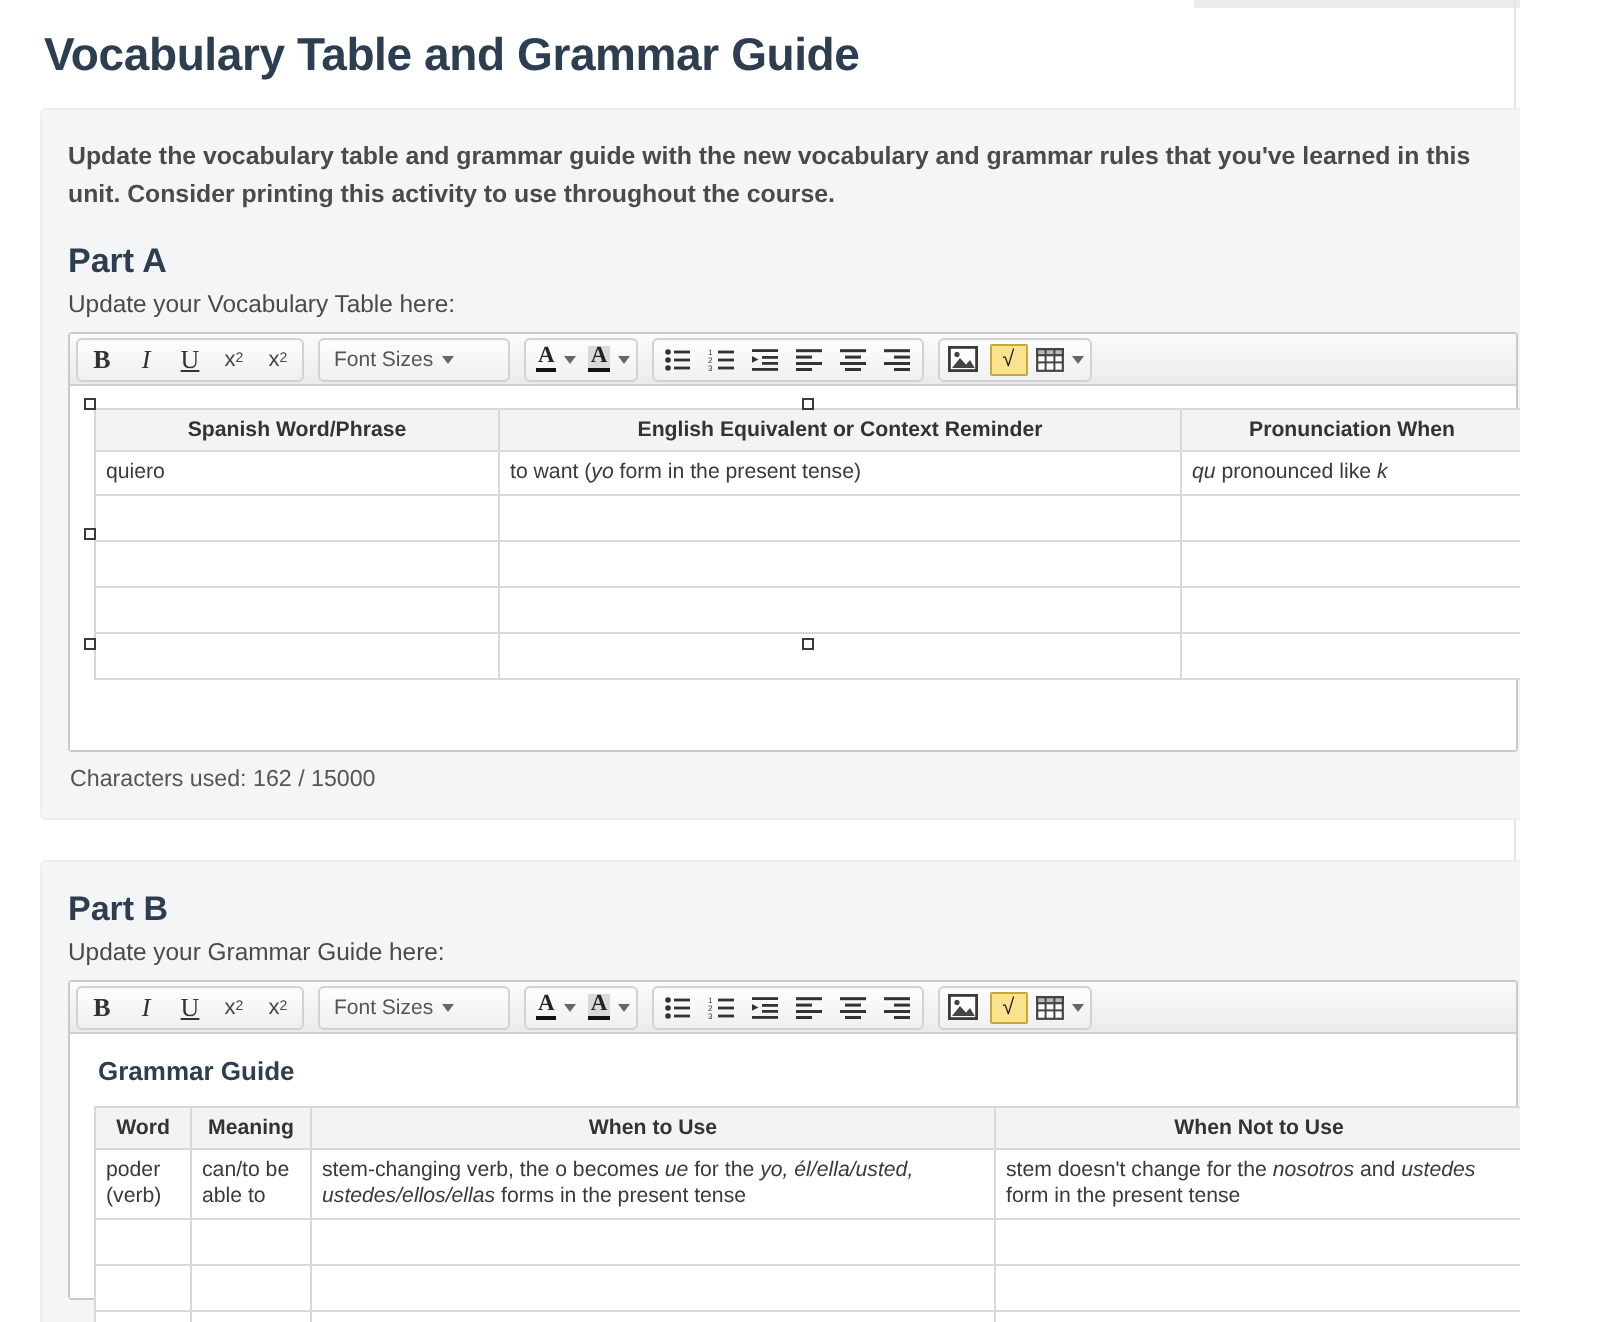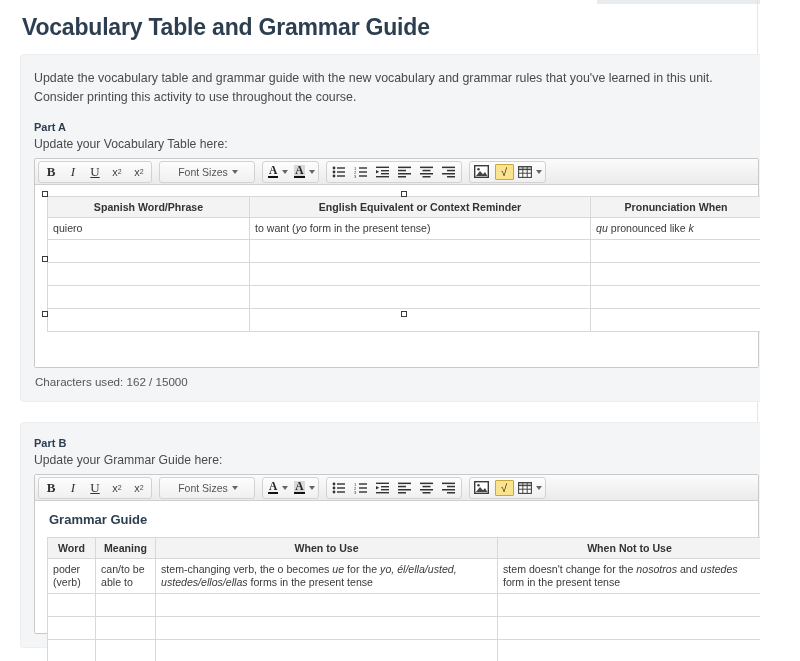--- a/index.html
+++ b/index.html
@@ -51,23 +51,24 @@
     border-radius: 3px;
     padding: 14px 13px 13px 13px;
   }
   .panel.second { margin-top: 20px; }
   .intro {
     font-size: 12.4px;
     line-height: 19px;
     color: #4a4a4a;
     margin: 0 0 4px 0;
     max-width: 733px;
+    font-weight: bold;
   }
   h2.part-heading {
-    font-size: 11px;
+    font-size: 17px;
     font-weight: bold;
     color: #2c3e50;
     margin: 14px 0 4px 0;
   }
   .sub-label {
     font-size: 12.2px;
     color: #4a4a4a;
     margin: 0 0 7px 0;
   }
 
@@ -109,21 +110,21 @@
     padding: 0 2px;
   }
   .tbtn.bold { font-weight: bold; font-family: "Liberation Serif", serif; font-size: 13px;}
   .tbtn.ital { font-style: italic; font-family: "Liberation Serif", serif; font-size: 13px; }
   .tbtn.undl { text-decoration: underline; font-family: "Liberation Serif", serif; font-size: 13px;}
   .tbtn.sup, .tbtn.sub { font-size: 11px; color: #444; }
   .tbtn.sup sup, .tbtn.sub sub { font-size: 7px; }
   .fontsize-sel {
     display: flex;
     align-items: center;
-    justify-content: center;
+    justify-content: flex-start;
     width: 92px;
     height: 20px;
     padding: 0 4px 0 6px;
     font-size: 10.5px;
     color: #555;
   }
   .caret {
     width: 0; height: 0;
     border-left: 3.5px solid transparent;
     border-right: 3.5px solid transparent;

